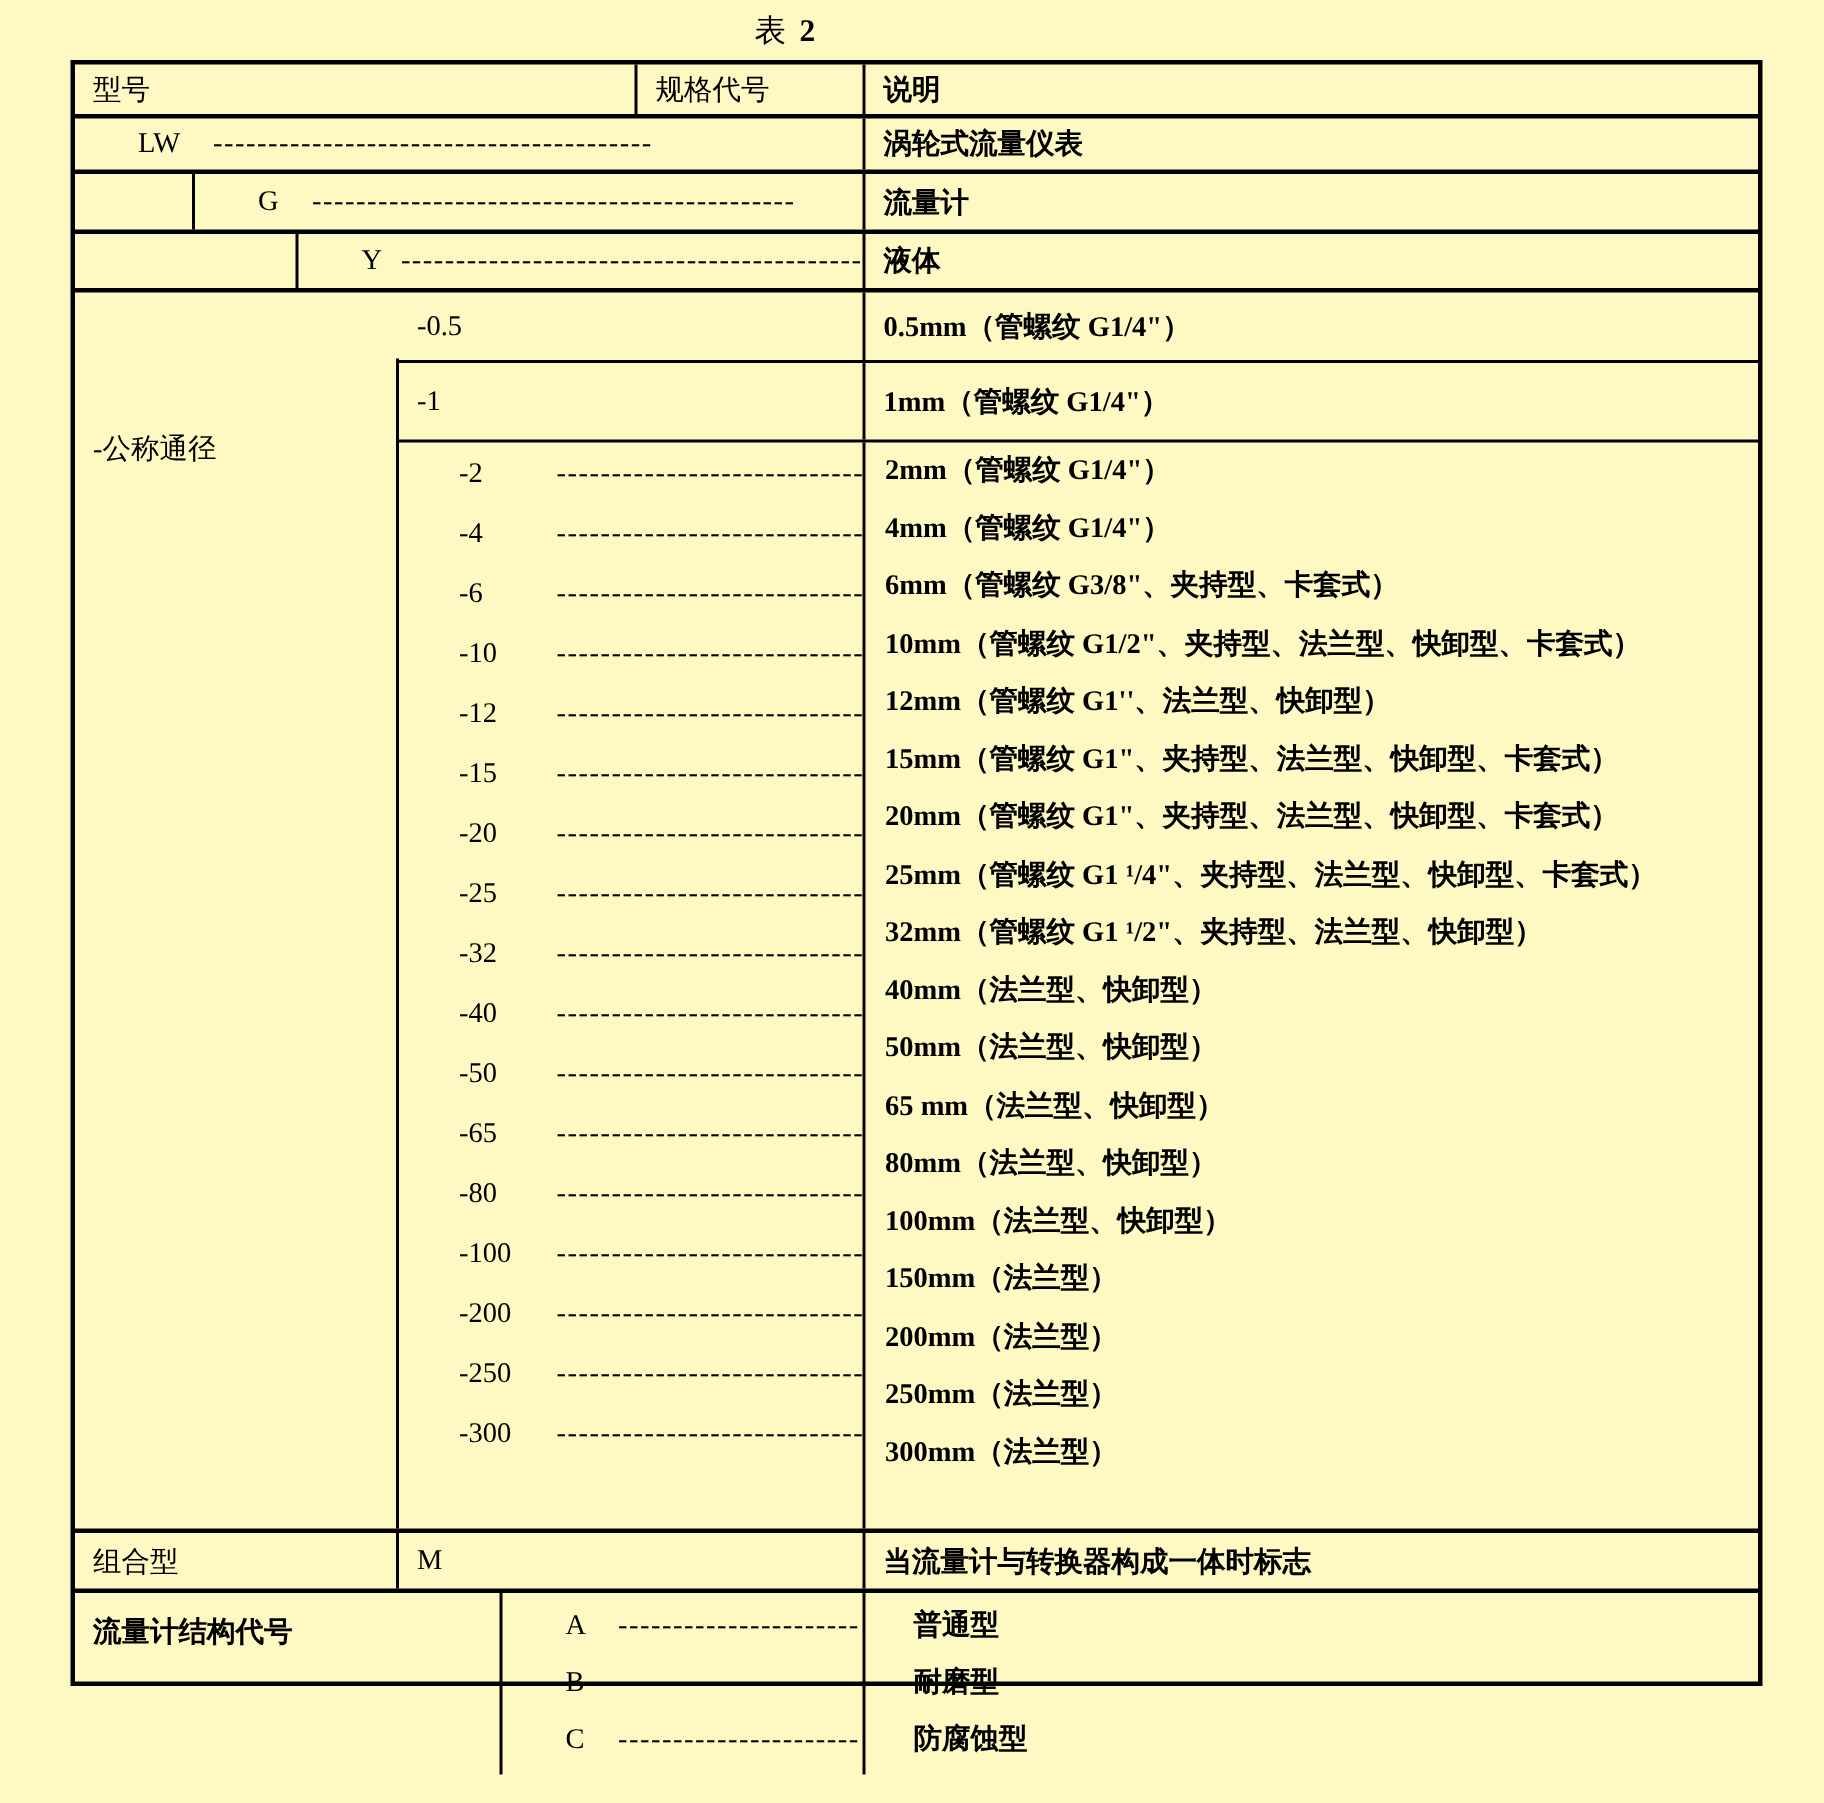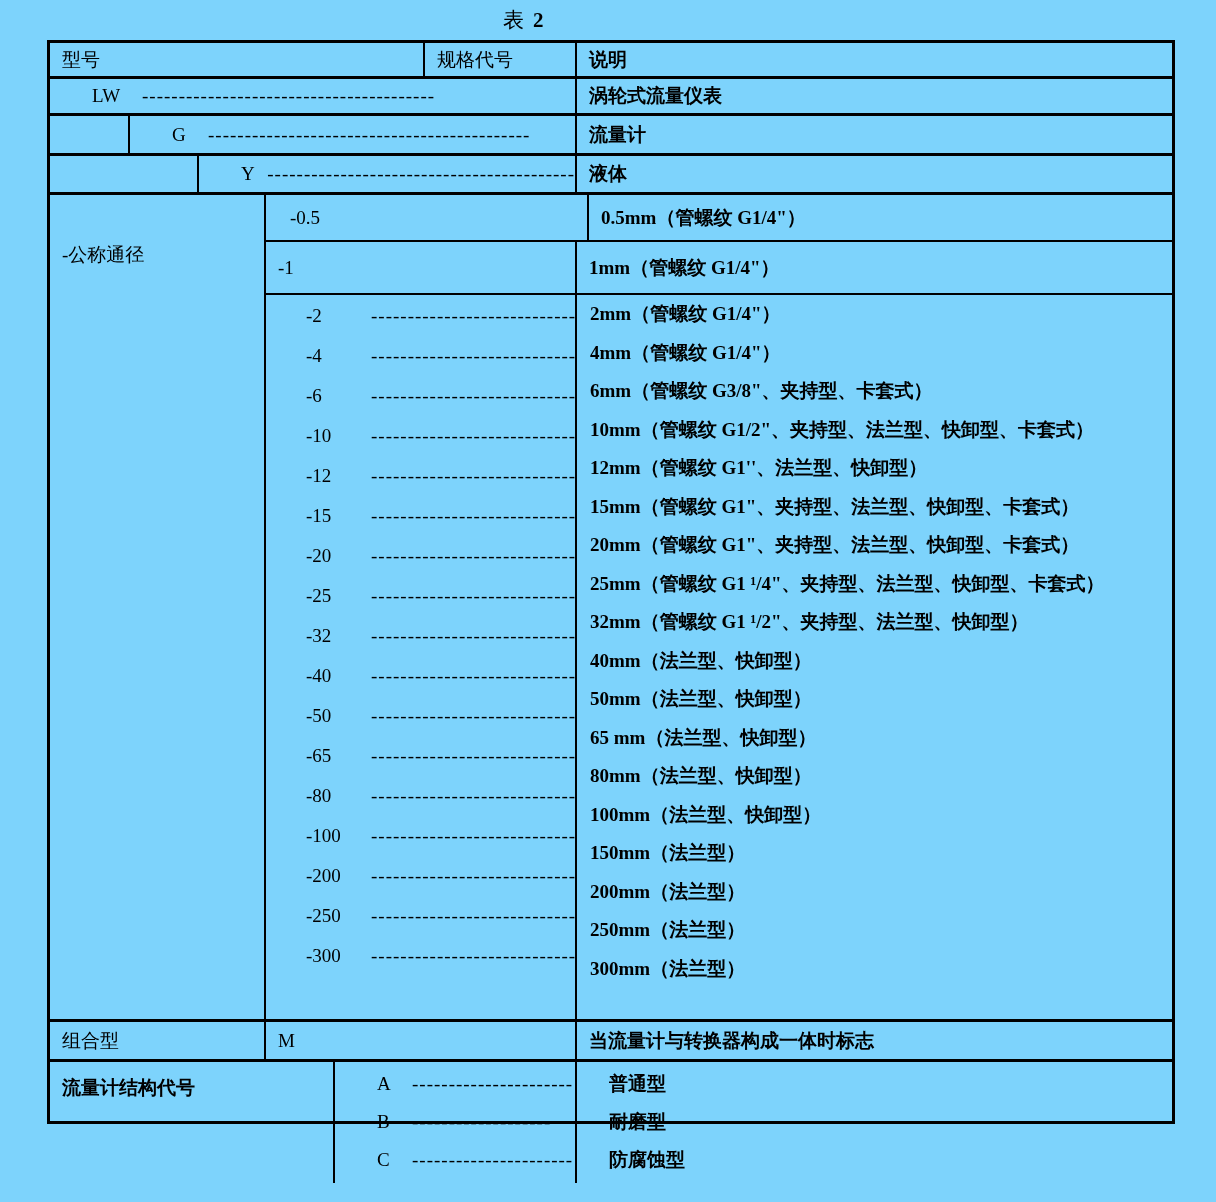--- a/index.html
+++ b/index.html
@@ -1,17 +1,17 @@
 <!DOCTYPE html>
 <html><head>
 <meta charset="utf-8">
 <style>
   html,body { margin:0; padding:0; background:#ffffff; }
   .page {
-    position:relative; width:1216px; height:1202px; background:#7dd3fc;
+    position:relative; width:1216px; height:1202px; background:#fef9c3;
     font-family:"Liberation Serif","DejaVu Serif",serif; color:#000;
     font-size:19px;
   }
   .title { position:absolute; left:503px; top:6px; font-size:21px; }
   .title .num { font-weight:bold; margin-left:9px; }
 
   .tbl {
     position:absolute; left:47px; top:40px; width:1128px; height:1084px;
     box-sizing:border-box; border:3px solid #000;
     display:flex; flex-direction:column;
@@ -36,26 +36,26 @@
   .w-ind-g1  { width:80px; }
   .w-ind-g2  { width:447px; }
   .w-ind-y1  { width:149px; }
   .w-ind-y2  { width:378px; }
   .w-diam    { width:216px; }
   .w-spec    { width:311px; }
   .w-struct1 { width:285px;font-weight:bold; }
   .w-struct2 { width:242px; }
 
   .group-right { flex:1 1 auto; display:flex; flex-direction:column; }
-  .sub1 { height:47px; display:flex; box-sizing:border-box; border-bottom:2px solid #000;padding-left:12px; }
+  .sub1 { height:47px; display:flex; box-sizing:border-box; border-bottom:2px solid #000; }
   .sub2 { height:53px; display:flex; box-sizing:border-box; border-bottom:2px solid #000; }
   .sub3 { flex:1 1 auto; display:flex; }
 
   .top-align { align-items:flex-start; }
-  .pad-diam { padding-top:47px; }
+  .pad-diam { padding-top:47px;margin-top:44px; }
   .pad-struct { padding-top:13px; }
 
   .dash { letter-spacing:1px; white-space:nowrap; }
   .code-fix { display:inline-block;margin-left:30px; }
   .cw-lw { width:50px; }
   .cw-g { width:36px; }
   .cw-y { width:34px; }
 
   .codes-col { box-sizing:border-box; padding-left:10px; padding-top:1px; line-height:40px; white-space:nowrap; overflow:hidden; }
   .codes-col .code-fix { width:65px; }

